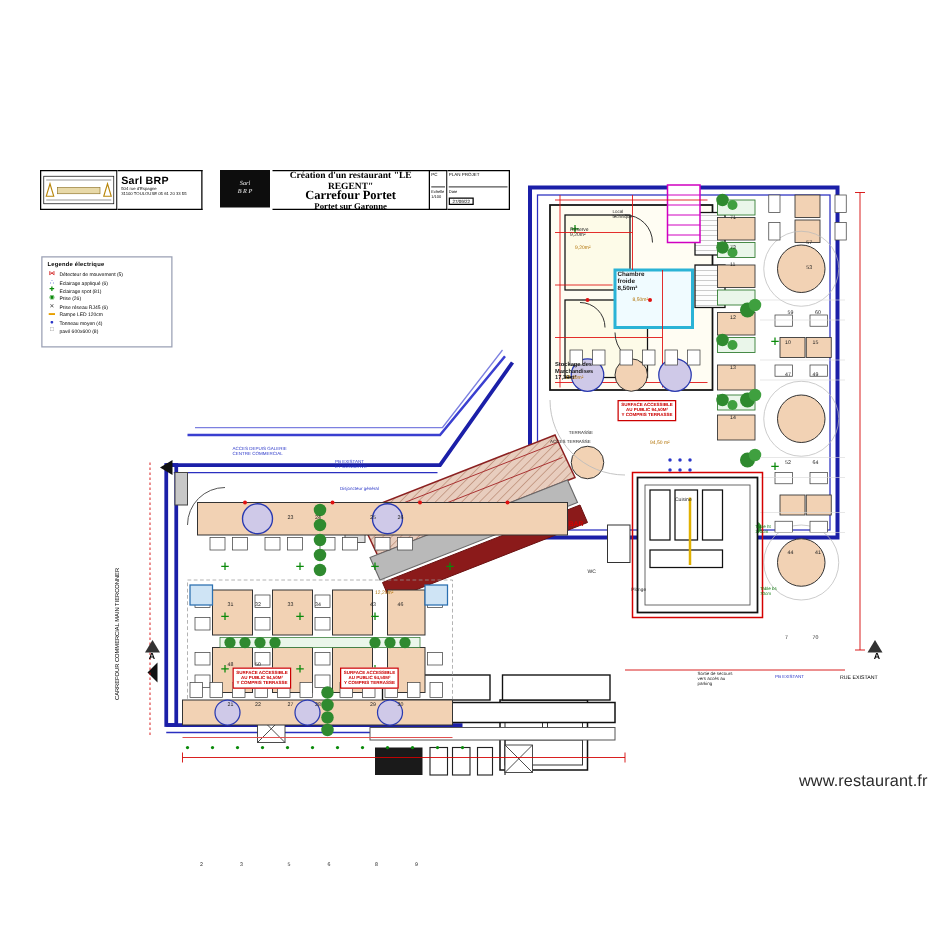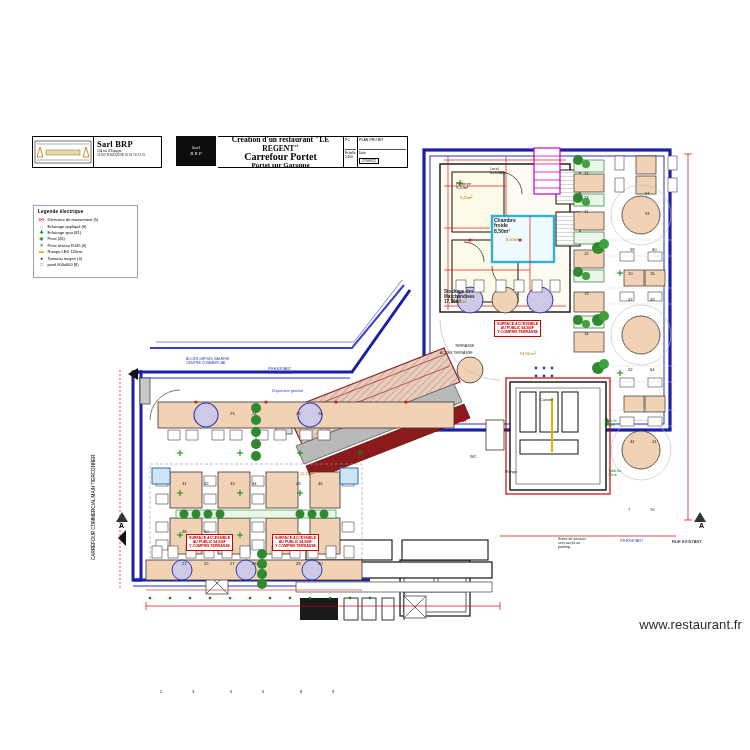--- a/index.html
+++ b/index.html
@@ -5,21 +5,21 @@
   html,body{margin:0;padding:0;background:#ffffff;}
   body{width:750px;height:750px;position:relative;overflow:hidden;
        font-family:"Liberation Sans", sans-serif;color:#000;}
   .abs{position:absolute;}
   .nosel{user-select:none;}
 
   
   #title-block{left:32px;top:136px;width:338px;height:32px;}
   .tb-cell{position:absolute;top:0;height:32px;border:1px solid #000;box-sizing:border-box;background:#fff;}
   #tb-logo{left:0;width:62px;display:flex;align-items:center;justify-content:center;}
-  #tb-company{left:62px;width:68px;border-left:none;padding:2px 3px;font-family:Liberation Serif, serif;}
+  #tb-company{left:62px;width:68px;border-left:none;padding:2px 3px;}
   #tb-company .c-name{font-size:8.5px;font-weight:bold;letter-spacing:.2px;line-height:10px;}
   #tb-company .c-addr{font-size:3.4px;line-height:4.2px;color:#111;}
   #tb-stamp{left:144px;width:40px;height:30px;background:#0d0d0d;color:#fff;
             display:flex;align-items:center;justify-content:center;border:none;}
   #tb-stamp .st{font-family:"Liberation Serif",serif;font-style:italic;font-size:5px;
                 line-height:6px;text-align:center;color:#f2f2f2;}
   #tb-title{left:186px;width:126px;border-left:none;text-align:center;
             display:flex;flex-direction:column;justify-content:center;}
   #tb-title .t1{font-family:"Liberation Serif",serif;font-weight:bold;font-size:7.6px;line-height:9px;}
   #tb-title .t2{font-family:"Liberation Serif",serif;font-weight:bold;font-size:10px;line-height:8.4px;}

